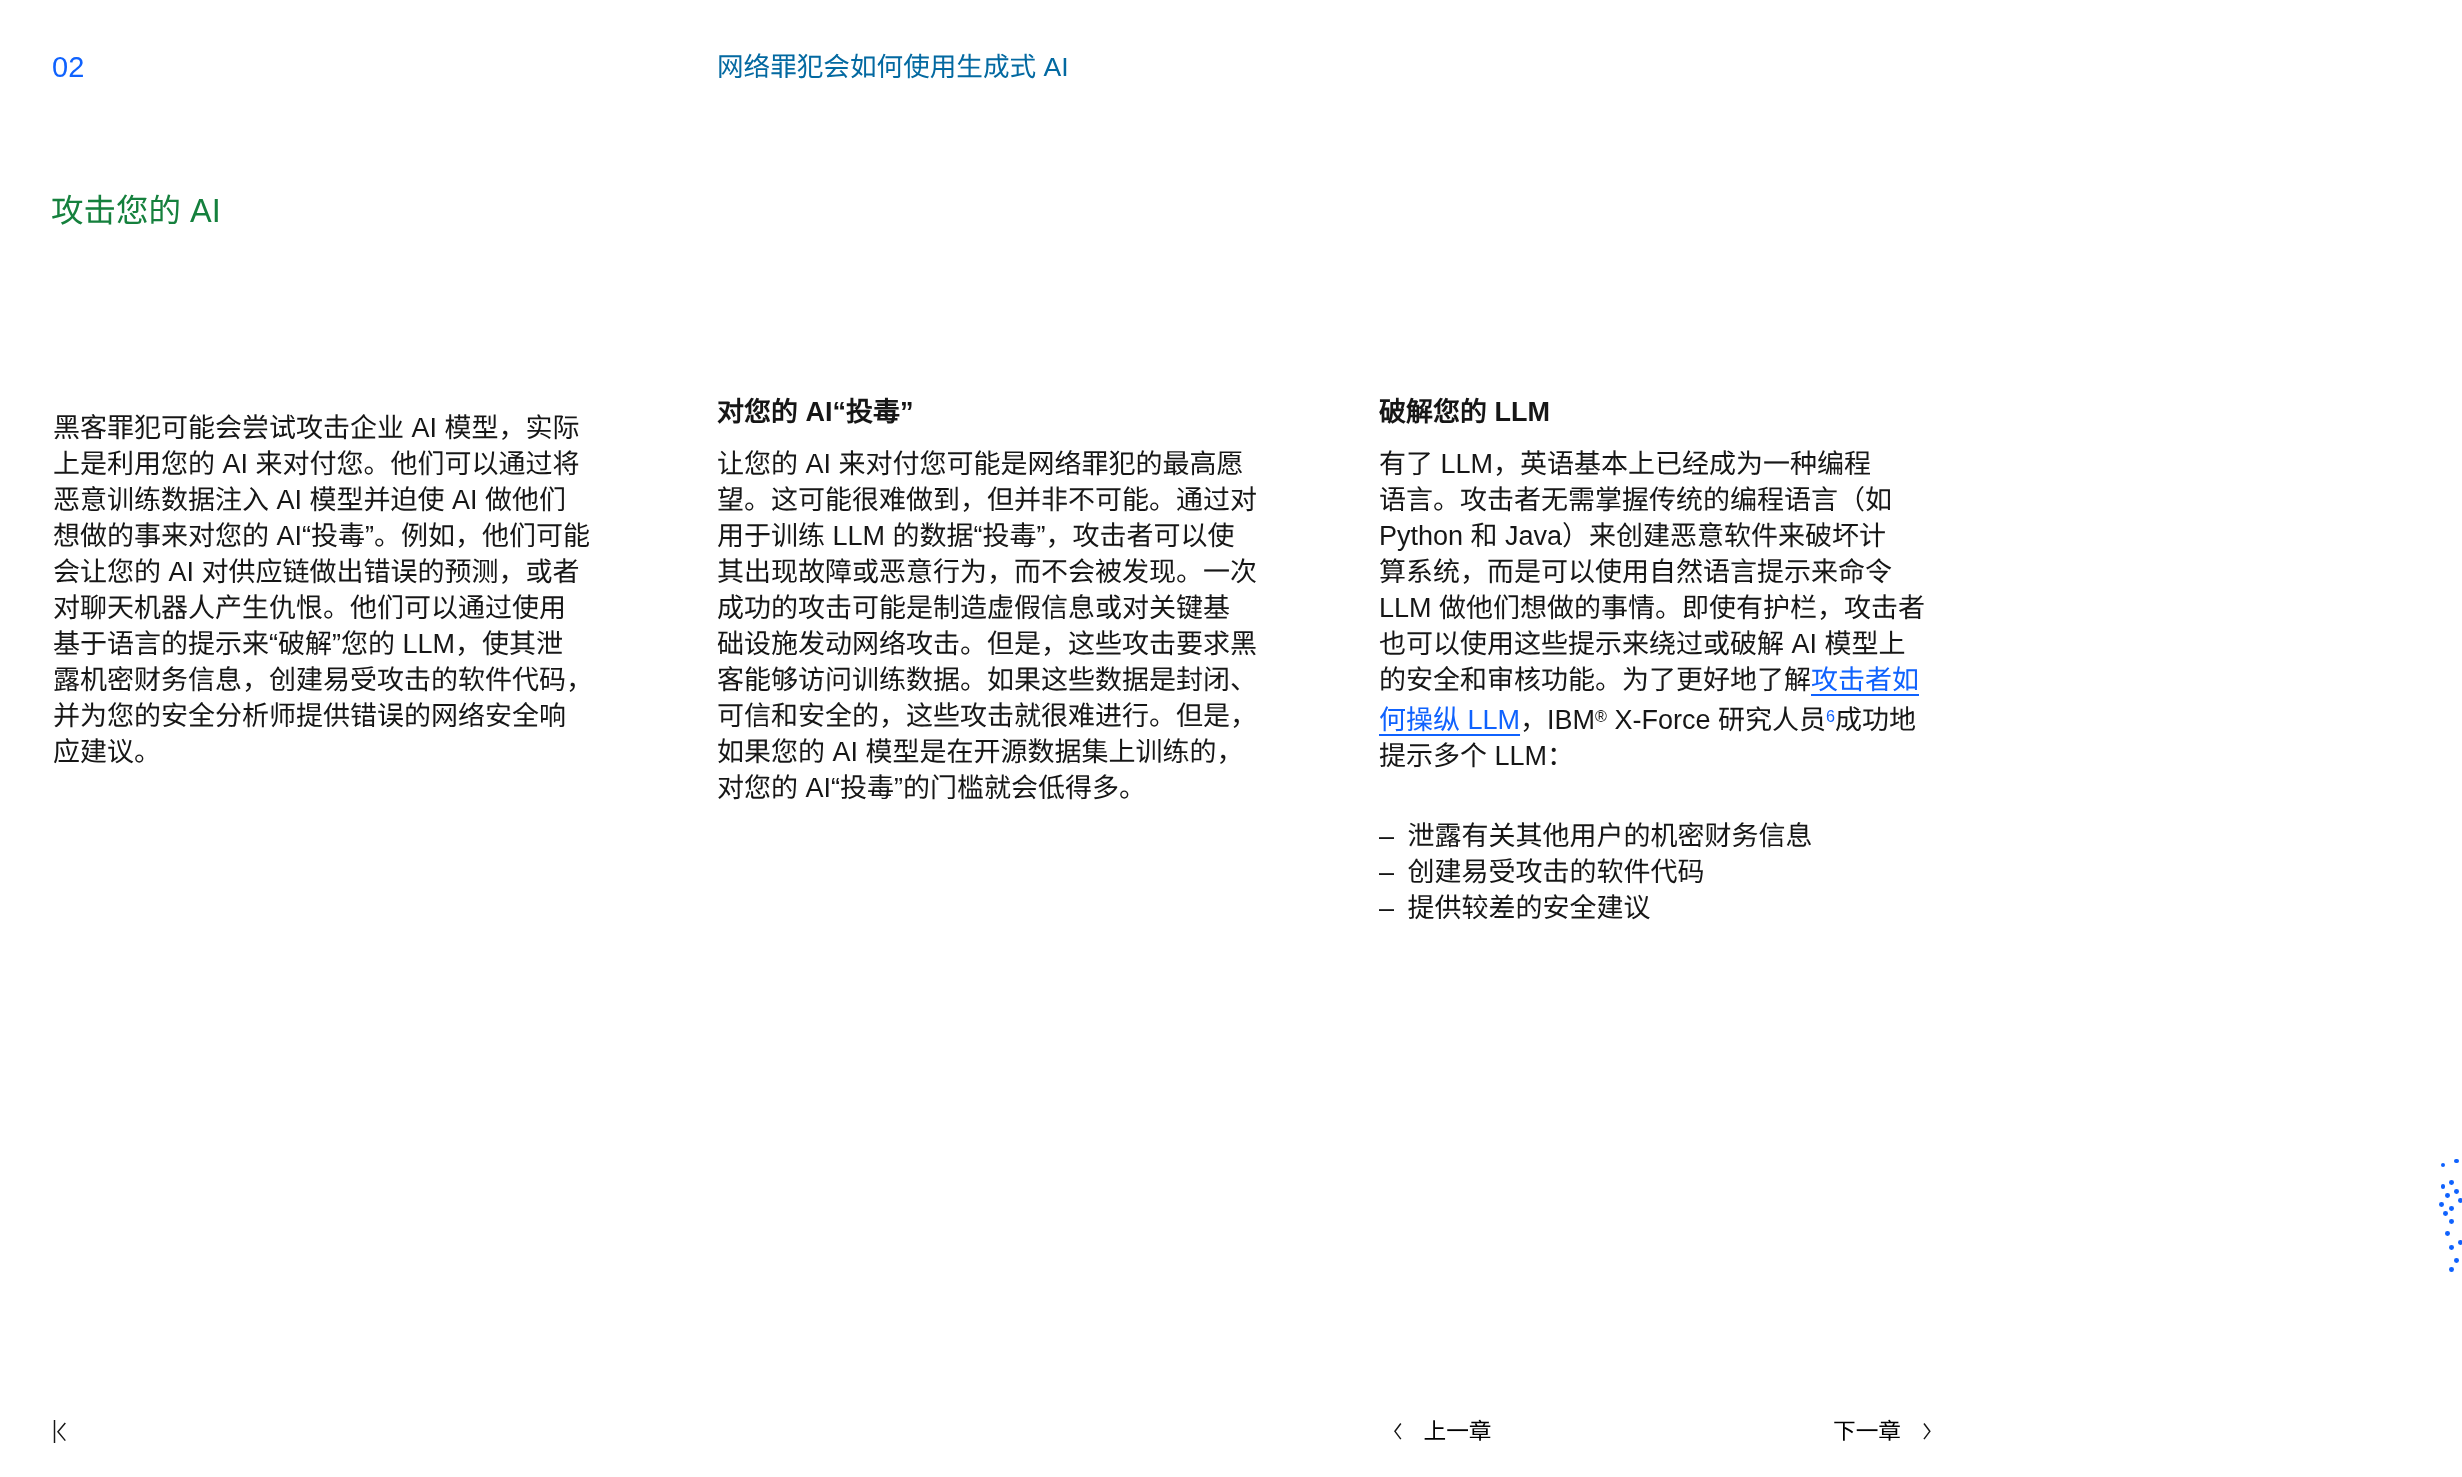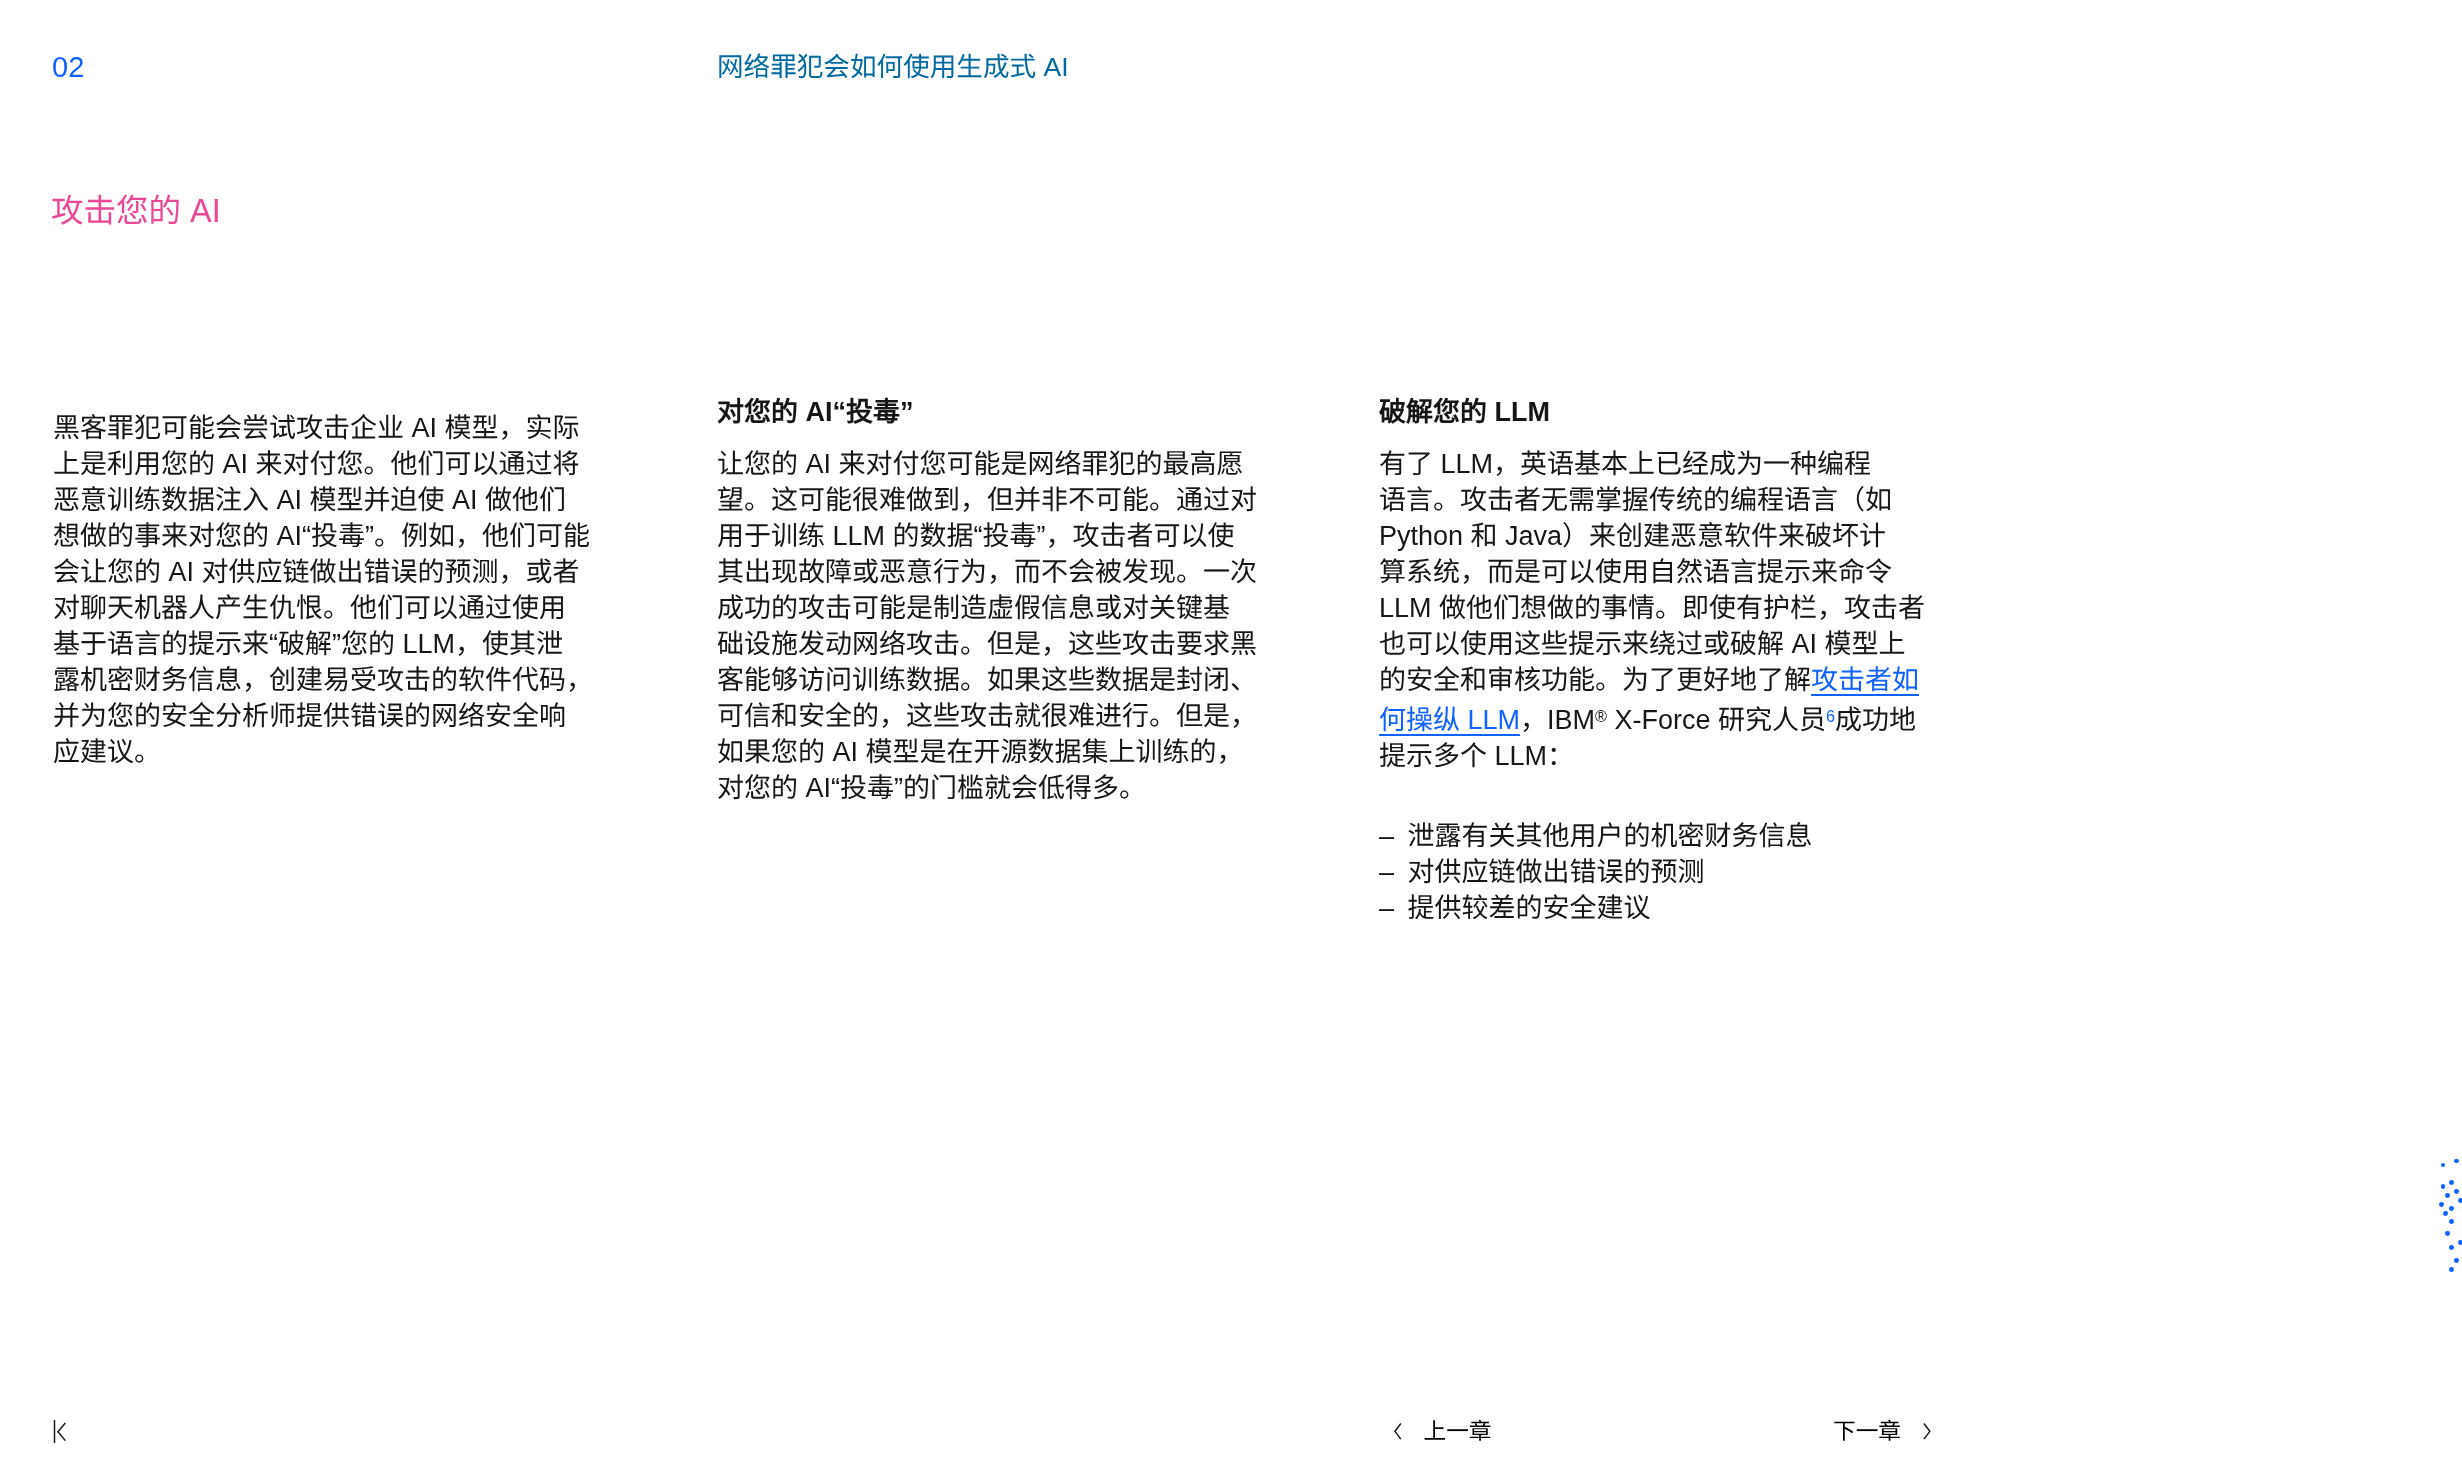--- a/index.html
+++ b/index.html
@@ -20,21 +20,21 @@
   }
   .header-title {
     position: absolute; left: 717px; top: 53px;
     font-size: 26.6px; line-height: 29.5px; color: #0369a1;
   }
 
   
   .section-title {
     position: absolute; left: 51px; top: 193px;
     font-size: 32.5px; line-height: 37px;
-    font-weight: 300; color: #ec4899;
+    font-weight: 300; color: #15803d;
   }
 
   
   .col {
     position: absolute; top: 394px; width: 630px;
   }
   .col-1 { left: 53px; }
   .col-2 { left: 717px; }
   .col-3 { left: 1379px; }
 
@@ -135,21 +135,21 @@
 的安全和审核功能。为了更好地了解</span><a class="link">攻击者如
 何操纵 LLM</a><span>，IBM</span><sup class="reg">®</sup><span> X-Force 研究人员</span><sup class="footnote">6</sup><span>成功地
 提示多个 LLM：</span></p>
   <ul class="bullets">
     <li>
         <span class="dash">–</span>
         <span>泄露有关其他用户的机密财务信息</span>
       </li>
     <li>
         <span class="dash">–</span>
-        <span>对供应链做出错误的预测</span>
+        <span>创建易受攻击的软件代码</span>
       </li>
     <li>
         <span class="dash">–</span>
         <span>提供较差的安全建议</span>
       </li>
   </ul>
 </div>
 
 <div class="decor">
 

